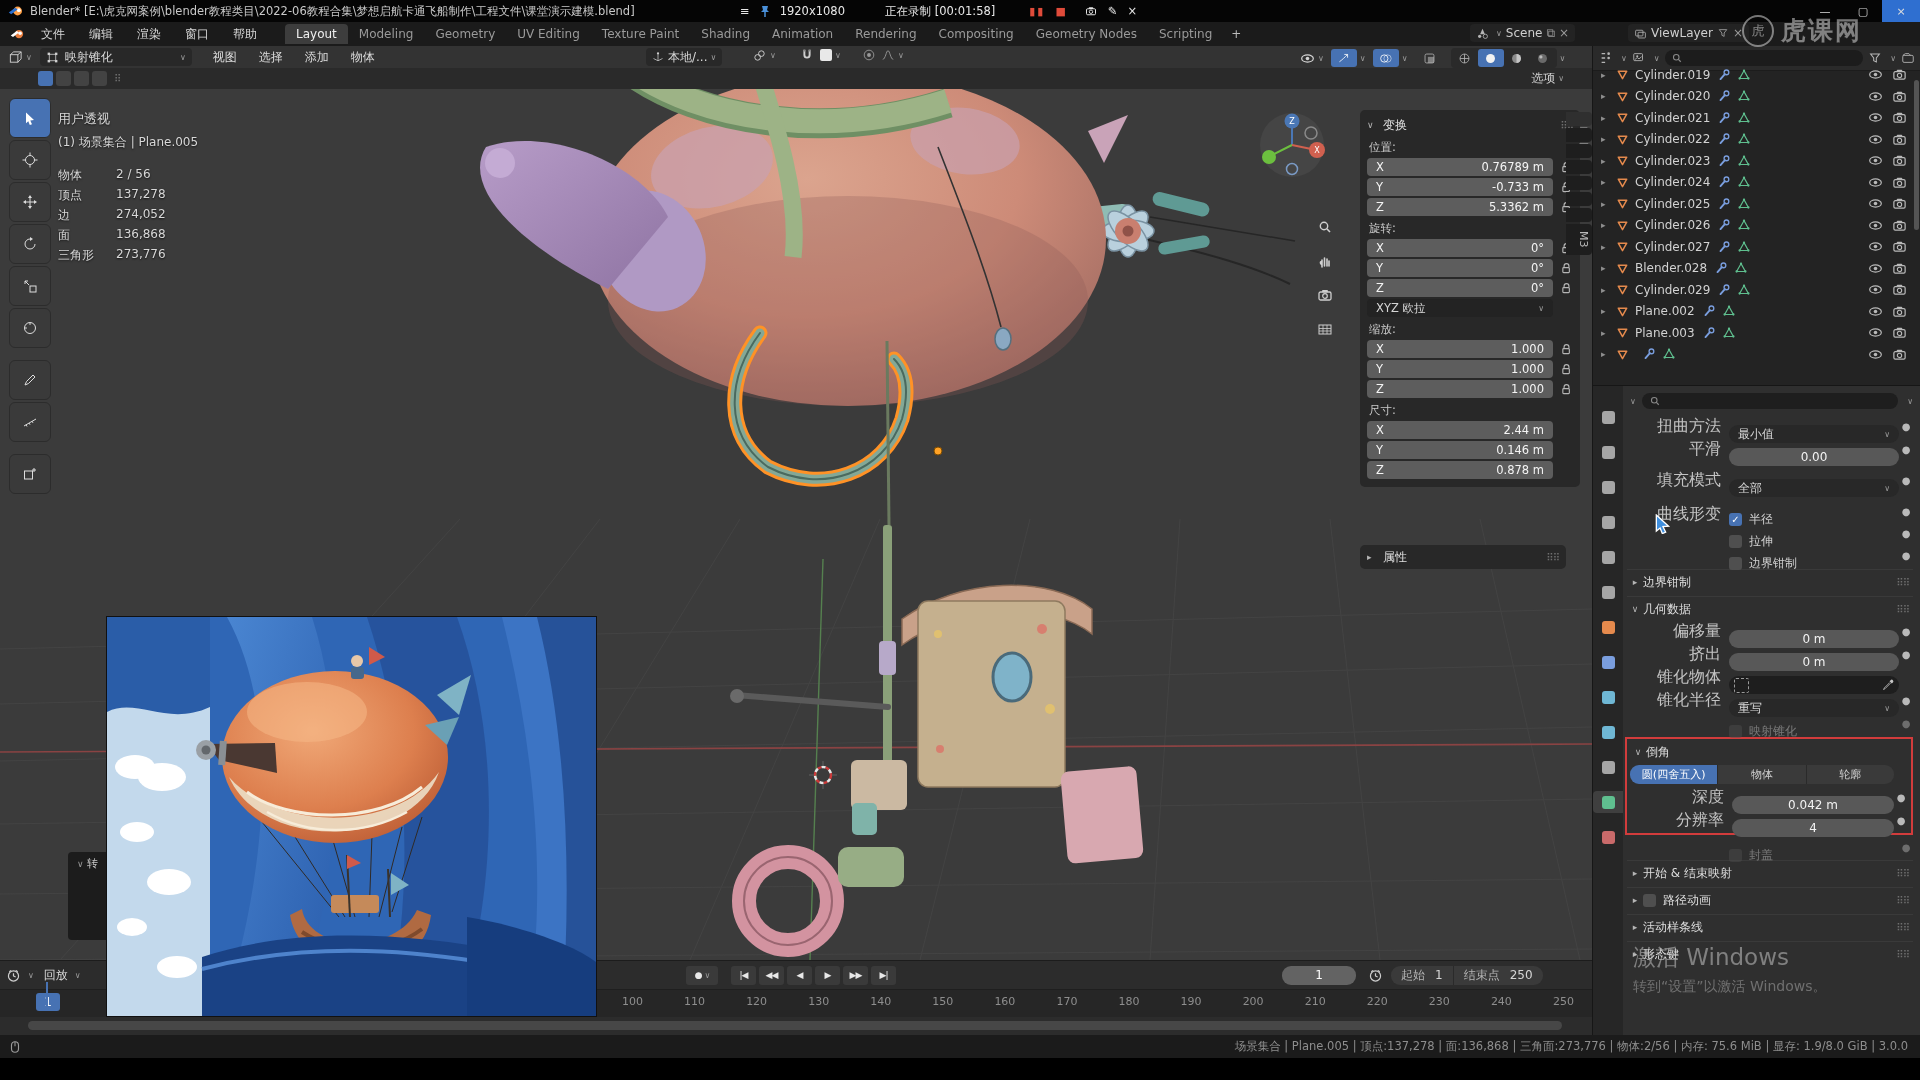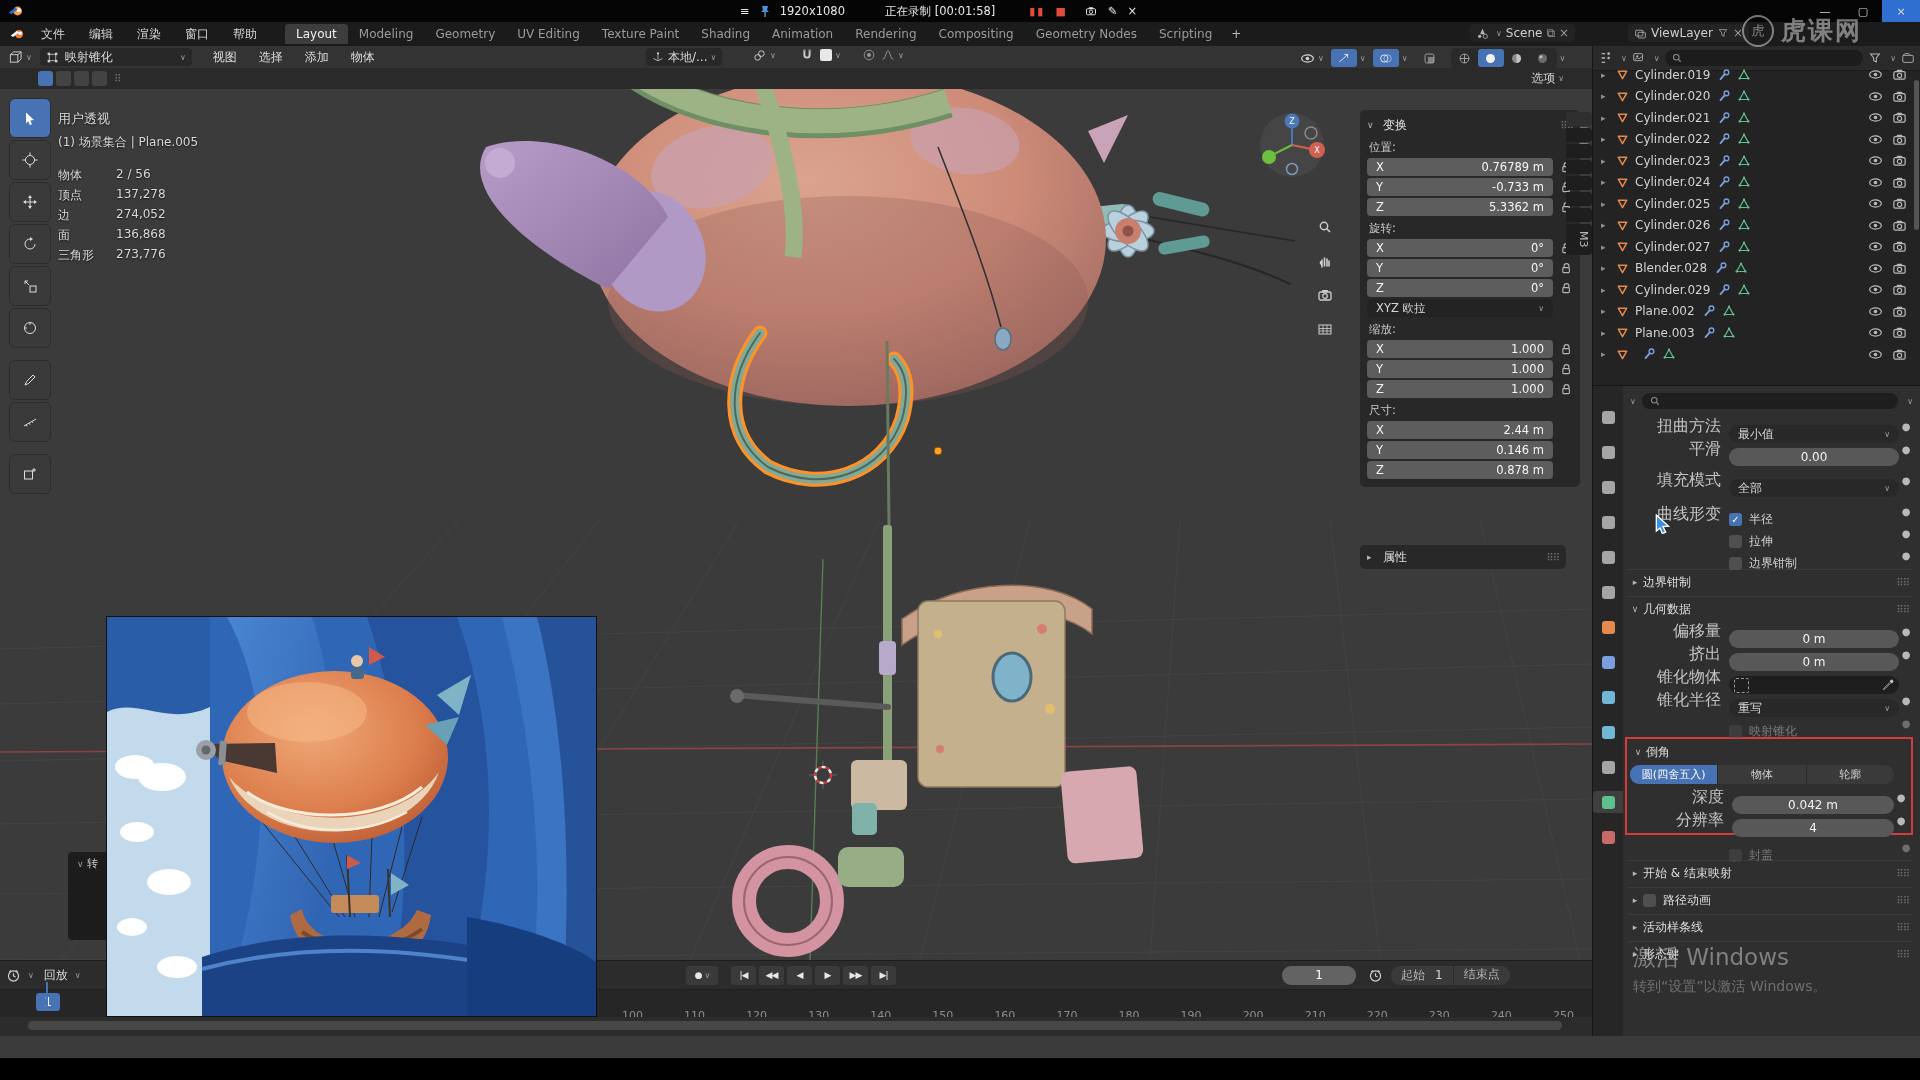--- a/index.html
+++ b/index.html
@@ -130,24 +130,24 @@
 
   
   #timeline{left:0;top:960px;width:1592px;height:75px;background:#2c2c2c;border-top:1px solid #1c1c1c;}
   #tlhead{height:28px;display:flex;align-items:center;}
   #tl-menu{color:#d8d8d8;margin-left:6px;display:flex;align-items:center;gap:4px;}
   .pbtn{width:25px;height:19px;display:flex;align-items:center;justify-content:center;background:#3a3a3a;
         color:#e8e8e8;font-size:9px;border-radius:3px;margin-right:3px;letter-spacing:-1px;}
   #framefield{width:74px;height:19px;background:#636363;border-radius:9px;display:flex;align-items:center;justify-content:center;color:#fff;}
   #rangegrp{display:flex;height:19px;background:#3a3a3a;border-radius:9px;overflow:hidden;margin-left:8px;}
   #rangegrp .half{display:flex;align-items:center;padding:0 10px;gap:10px;}
-  #rangegrp .half+.half{border-left:1px solid #2a2a2a;flex-direction:column;}
+  #rangegrp .half+.half{border-left:1px solid #2a2a2a;}
   #rangegrp .rl{color:#b5b5b5;}
   #tlruler{position:relative;height:27px;background:#262626;border-top:1px solid #1f1f1f;}
-  #rulernums{position:absolute;left:622px;right:18px;top:19px;display:flex;justify-content:space-between;color:#8e8e8e;font-size:11px;}
+  #rulernums{position:absolute;left:622px;right:18px;top:5px;display:flex;justify-content:space-between;color:#8e8e8e;font-size:11px;}
   #tlmarker{position:absolute;left:36px;top:3px;width:24px;height:18px;background:#4772b3;color:#fff;border-radius:3px;
             display:flex;align-items:center;justify-content:center;}
   #tlmarkerline{position:absolute;left:46px;top:21px;width:2px;height:26px;background:#4772b3;}
   #tlscroll{position:relative;height:18px;background:#2c2c2c;}
   #tlscroll .bar{position:absolute;left:28px;right:30px;top:4px;height:9px;background:#474747;border-radius:5px;}
 
   
   #statusbar{left:0;top:1035px;width:1920px;height:23px;background:#1b1b1b;display:flex;align-items:center;}
   #statustext{margin-left:auto;padding-right:12px;color:#8d8d8d;font-size:11.5px;}
   #bottomblack{left:0;top:1058px;width:1920px;height:22px;background:#000;}
@@ -217,20 +217,21 @@
 </svg>
 
 <div id="root">
 
   <div id="titlebar" class="abs fx">
     <svg class="blogo" viewBox="0 0 20 14">
         <circle cx="12" cy="7" r="5.5" fill="#ff9f45"></circle>
         <circle cx="13.5" cy="6" r="2.4" fill="#fff"></circle>
         <path d="M1,9 L9,3 L12,5 L4,11 Z" fill="#2a6fd0"></path>
       </svg>
+    <span>Blender* [E:\虎克网案例\blender教程类目\2022-06教程合集\梦想启航卡通飞船制作\工程文件\课堂演示建模.blend]</span>
     <div id="rec-tools">
       <span>≡</span>
       <svg width="10" height="13" viewBox="0 0 10 13">
           <path d="M2,1 H8 L7,5 L9,7 H1 L3,5 Z" fill="#4a90d9"></path>
           <path d="M5,7 V12" stroke="#4a90d9" stroke-width="1.5"></path>
         </svg>
       <span>1920x1080</span>
       <span style="margin-left:30px">正在录制 [00:01:58]</span>
       <span class="redg" style="margin-left:24px;letter-spacing:2px">▮▮</span>
       <span class="redg">■</span>
@@ -1670,20 +1671,28 @@
       <path d="M240,238 L254,246 L240,252 Z" fill="#d05a4a"></path>
 
       <rect x="291" y="352" width="5" height="47" fill="#8a8f94"></rect>
 
       <path d="M95,340 C200,305 340,315 489,355 L489,399 L95,399 Z" fill="#1a4285"></path>
       <path d="M95,352 C210,322 330,330 489,368" stroke="#5b93dd" stroke-width="4" fill="none" opacity=".8"></path>
       <path d="M360,300 C420,310 470,330 489,345 L489,399 L360,399 Z" fill="#163d7e"></path>
     </svg>
   </div>
 
+  <div id="statusbar" class="abs">
+    <span class="ico" style="margin-left:8px;color:#9a9a9a">
+        <svg width="14" height="14" viewBox="0 0 16 16">
+          <use href="#i-mouse"></use>
+        </svg>
+      </span>
+    <span id="statustext">场景集合 | Plane.005 | 顶点:137,278 | 面:136,868 | 三角面:273,776 | 物体:2/56 | 内存: 75.6 MiB | 显存: 1.9/8.0 GiB | 3.0.0</span>
+  </div>
   <div id="bottomblack" class="abs"></div>
 
   <div id="hkwm" class="abs">
     <span class="circ">虎</span>
     <span class="txt">虎课网</span>
   </div>
 
   <div id="cursor2" class="abs">
     <svg width="18" height="20" viewBox="0 0 16 18">
         <path d="M2,1 L13,11 L8,11.4 L10.4,16.4 L7.4,17.6 L5.4,12.6 L2,15.4 Z" fill="#3f8fde" stroke="#fff" stroke-width="1.2"></path>

